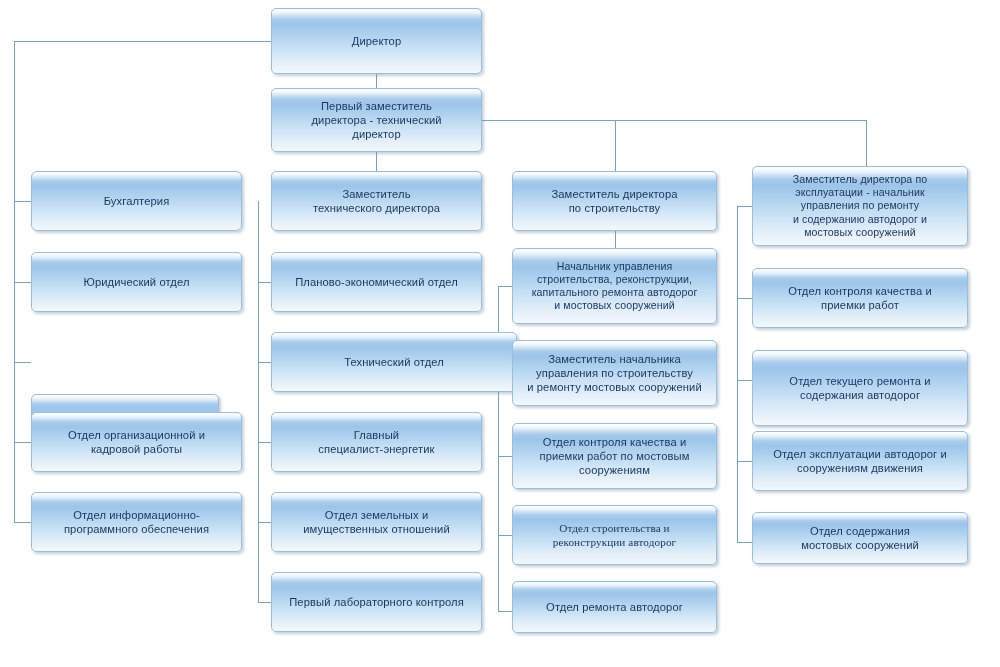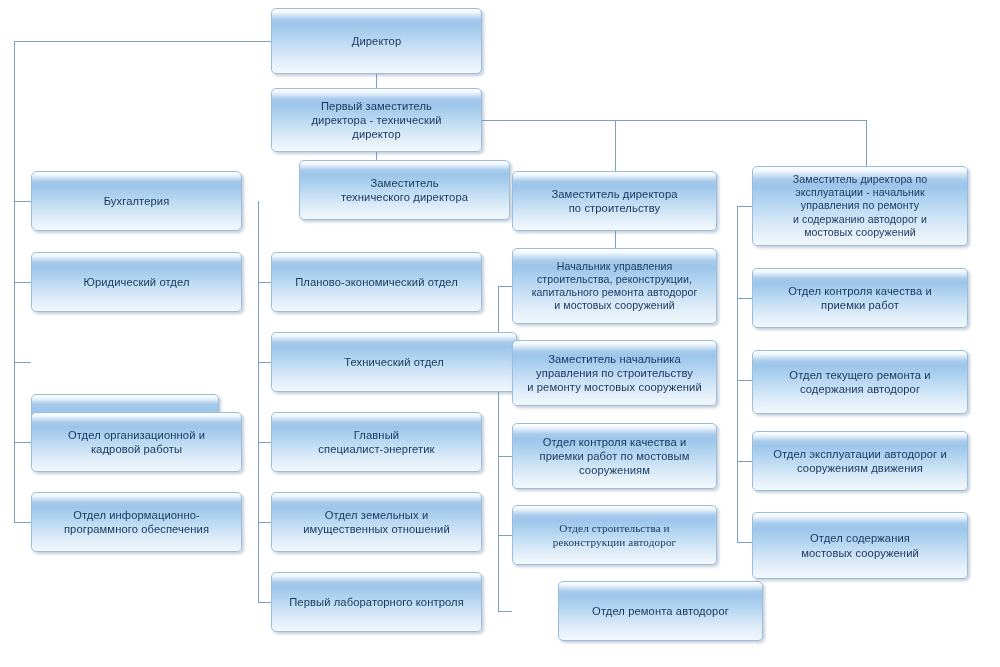--- a/index.html
+++ b/index.html
@@ -119,21 +119,21 @@
 конкурсных торгов</span>
       </div>
       <div class="node" style="left: 31px; top: 412px; width: 211px; height: 60px;">
         <span class="label">Отдел организационной и
 кадровой работы</span>
       </div>
       <div class="node" style="left: 31px; top: 492px; width: 211px; height: 60px;">
         <span class="label">Отдел информационно-
 программного обеспечения</span>
       </div>
-      <div class="node" style="left: 271px; top: 160px; width: 211px; height: 60px; margin-left: 28px;">
+      <div class="node" style="left: 271px; top: 171px; width: 211px; height: 60px;">
         <span class="label">Заместитель
 технического директора</span>
       </div>
       <div class="node" style="left: 271px; top: 252px; width: 211px; height: 60px; text-align: center;">
         <span class="label">Планово-экономический отдел</span>
       </div>
       <div class="node" style="left: 271px; top: 332px; width: 246px; height: 60px;">
         <span class="label">Технический отдел</span>
       </div>
       <div class="node" style="left: 271px; top: 412px; width: 211px; height: 60px;">
@@ -164,40 +164,40 @@
       </div>
       <div class="node" style="left: 512px; top: 423px; width: 205px; height: 66px;">
         <span class="label">Отдел контроля качества и
 приемки работ  по мостовым
 сооружениям</span>
       </div>
       <div class="node" style="left: 512px; top: 505px; width: 205px; height: 60px; font-family: Liberation Serif, serif;">
         <span class="label">Отдел строительства и
 реконструкции автодорог</span>
       </div>
-      <div class="node" style="left: 512px; top: 581px; width: 205px; height: 60px; margin-left: 46px;">
+      <div class="node" style="left: 512px; top: 581px; width: 205px; height: 52px;">
         <span class="label">Отдел ремонта автодорог</span>
       </div>
       <div class="node small" style="left: 752px; top: 166px; width: 216px; height: 80px;">
         <span class="label">Заместитель директора по
 эксплуатации - начальник
 управления по ремонту
 и содержанию автодорог и
 мостовых сооружений</span>
       </div>
       <div class="node" style="left: 752px; top: 268px; width: 216px; height: 60px;">
         <span class="label">Отдел контроля качества и
 приемки работ</span>
       </div>
-      <div class="node" style="left: 752px; top: 350px; width: 216px; height: 64px; justify-content: flex-end;">
+      <div class="node" style="left: 752px; top: 350px; width: 216px; height: 76px; justify-content: flex-end;">
         <span class="label">Отдел текущего ремонта и
 содержания автодорог</span>
       </div>
       <div class="node" style="left: 752px; top: 431px; width: 216px; height: 60px;">
         <span class="label">Отдел эксплуатации автодорог и
 сооружениям движения</span>
       </div>
-      <div class="node" style="left: 752px; top: 512px; width: 216px; height: 67px;">
+      <div class="node" style="left: 752px; top: 512px; width: 216px; height: 52px;">
         <span class="label">Отдел содержания
 мостовых сооружений</span>
       </div>
     </div>
 </div>
 
 </body></html>

